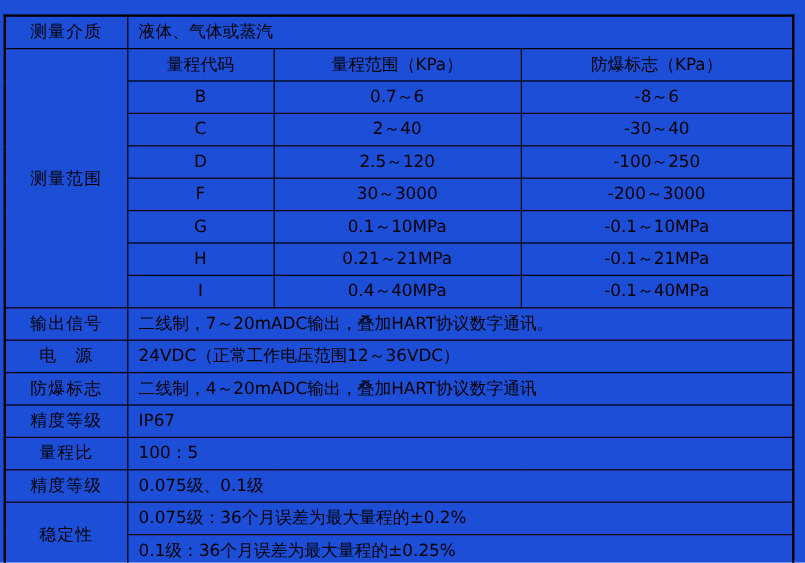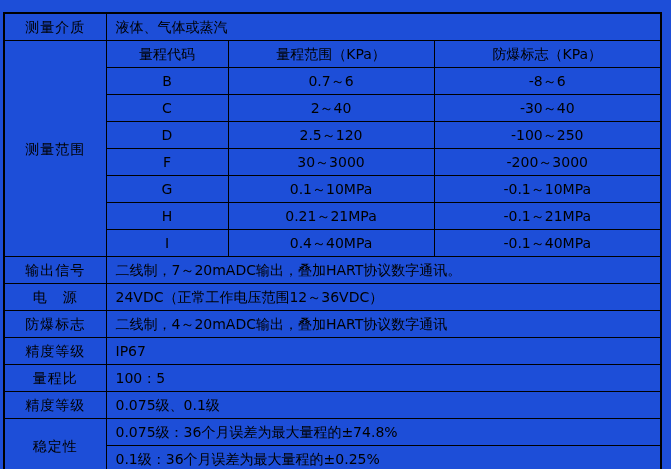--- a/index.html
+++ b/index.html
@@ -133,20 +133,20 @@
         <td class="lbl">量程比</td>
         <td class="val" colspan="3">100：5</td>
       </tr>
       <tr>
         <td class="lbl">精度等级</td>
         <td class="val" colspan="3">0.075级、0.1级</td>
       </tr>
 
       <tr>
         <td class="lbl" rowspan="2">稳定性</td>
-        <td class="val" colspan="3">0.075级：36个月误差为最大量程的±74.8%</td>
+        <td class="val" colspan="3">0.075级：36个月误差为最大量程的±0.2%</td>
       </tr>
       <tr>
         <td class="val" colspan="3">0.1级：36个月误差为最大量程的±0.25%</td>
       </tr>
     </tbody>
   </table>
 </div>
 
 </body></html>

